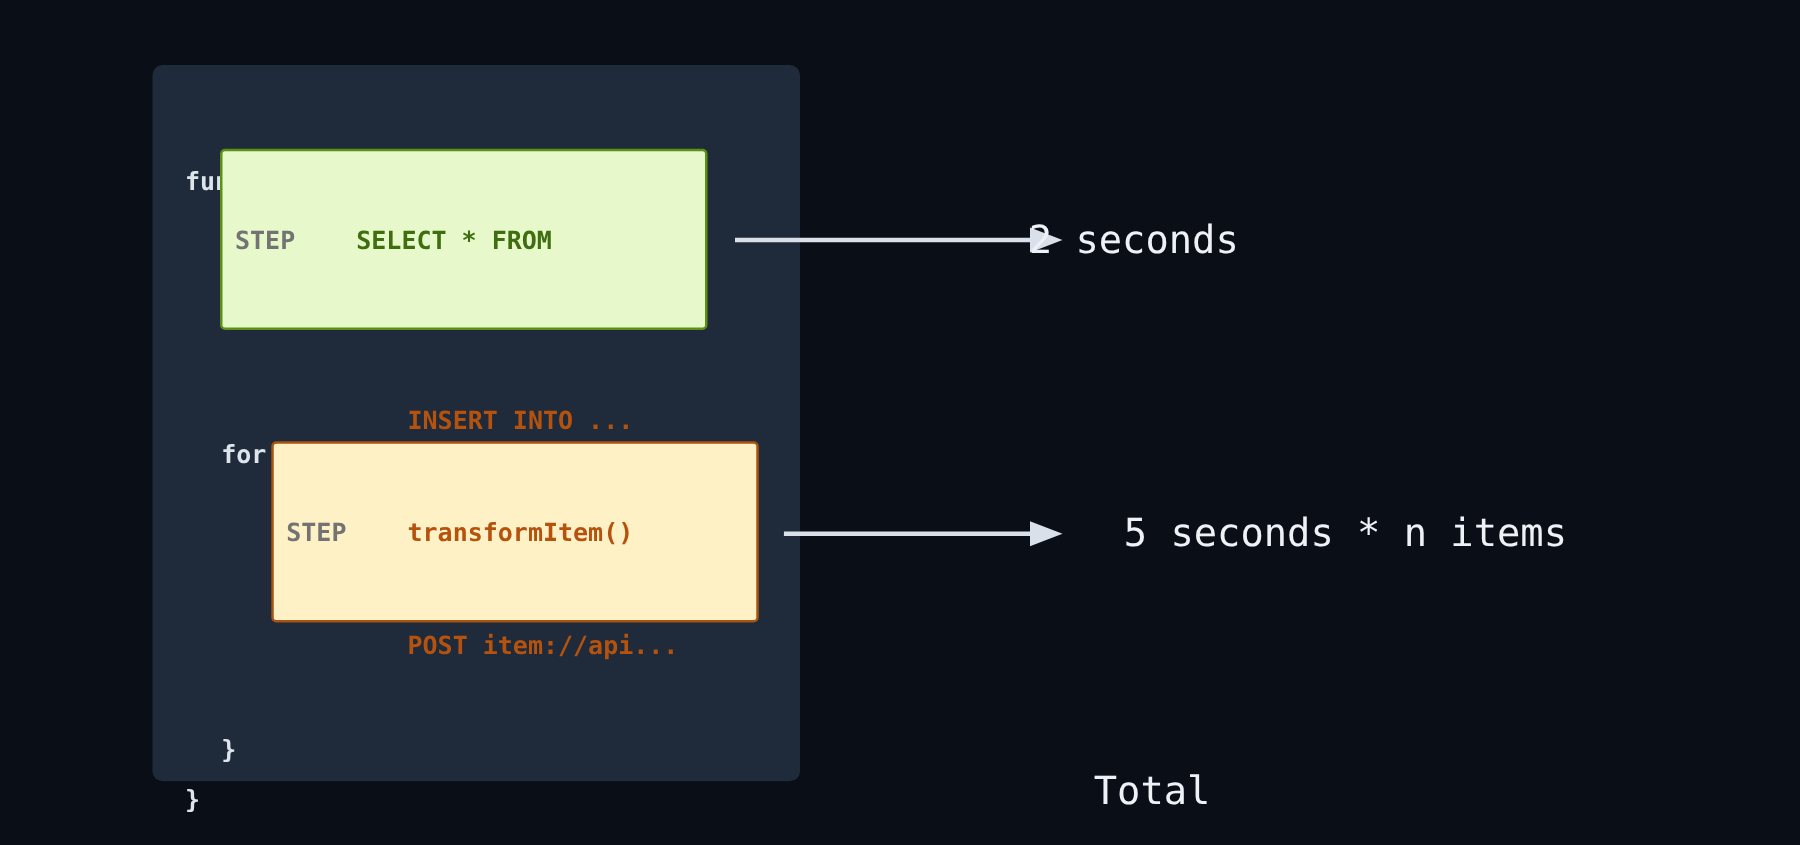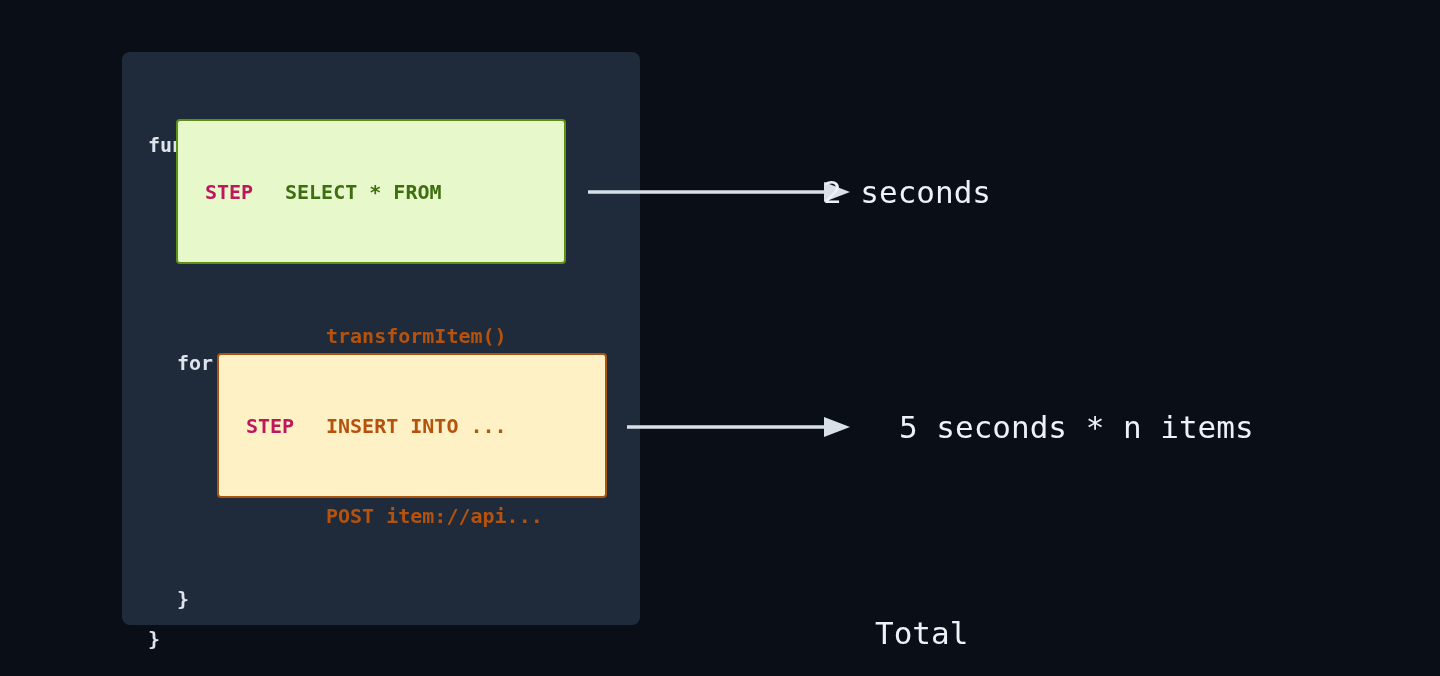--- a/index.html
+++ b/index.html
@@ -49,25 +49,25 @@
     border: 2px solid #5d9116;
   }
   .step2 {
     left: 95px;
     top: 301px;
     background: #fdf1c5;
     border: 2px solid #a65410;
   }
   .step-label {
     position: absolute;
-    left: 27px;
+    left: 10px;
     top: 50%;
     transform: translateY(-50%);
     font: bold 20px/24px "DejaVu Sans Mono", monospace;
-    color: #be185d;
+    color: #737373;
   }
   .step-lines {
     position: absolute;
     left: 107px;
     top: 50%;
     transform: translateY(-50%);
     font: bold 20px/30px "DejaVu Sans Mono", monospace;
     white-space: pre;
   }
   .step1 .step-lines { color: #3f6e10; }
@@ -104,22 +104,22 @@
       <div class="step-lines">
         <div>SELECT * FROM</div>
       </div>
     </div>
 
     <div class="code-line for-open">for (let item of items) {</div>
 
     <div class="step-box step2">
       <span class="step-label">STEP</span>
       <div class="step-lines">
+        <div>INSERT INTO ...</div>
         <div>transformItem()</div>
-        <div>INSERT INTO ...</div>
         <div>POST item://api...</div>
       </div>
     </div>
 
     <div class="code-line for-close">}</div>
 
     <div class="code-line fn-close">}</div>
   </div>
 
   <svg class="arrow arrow1" width="266" height="24" viewBox="0 0 266 24">

